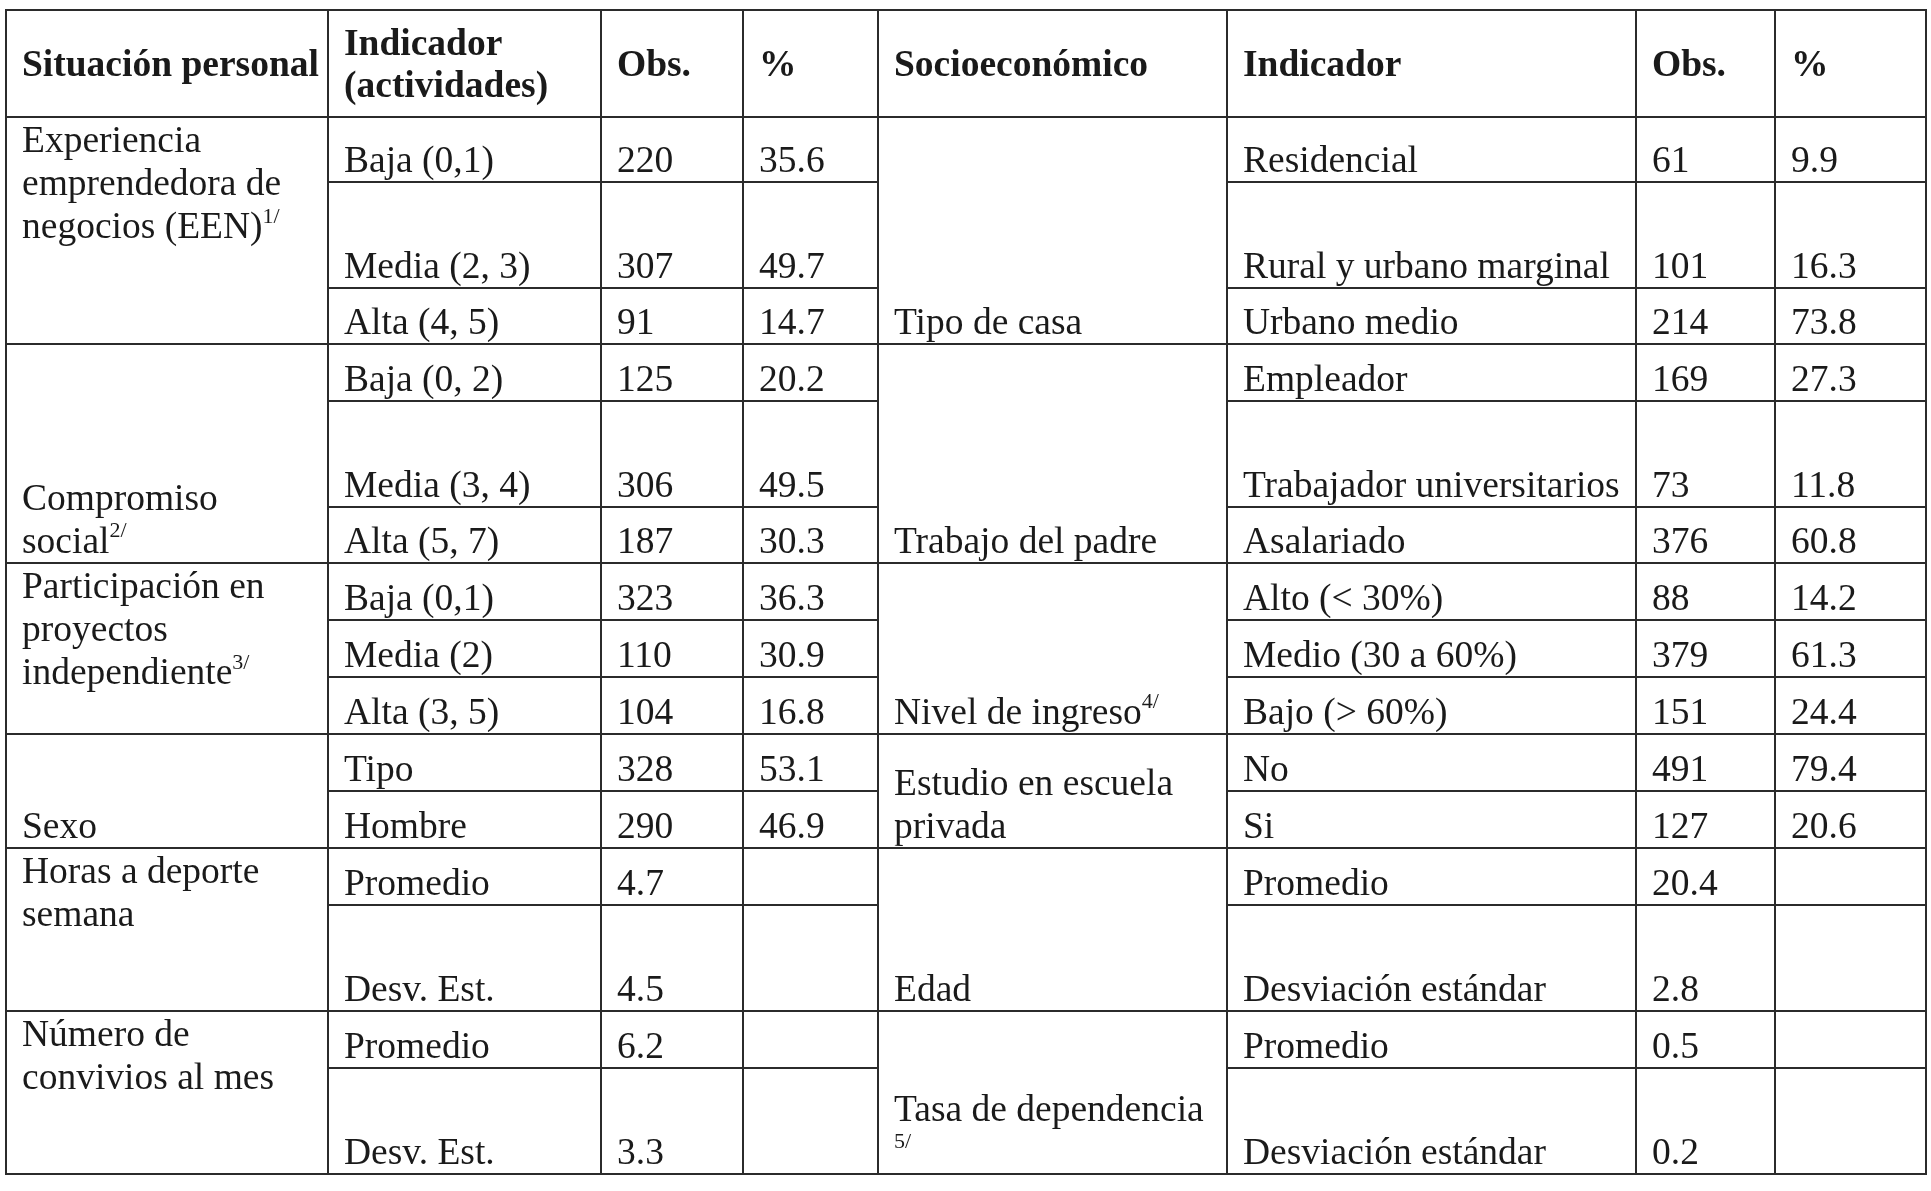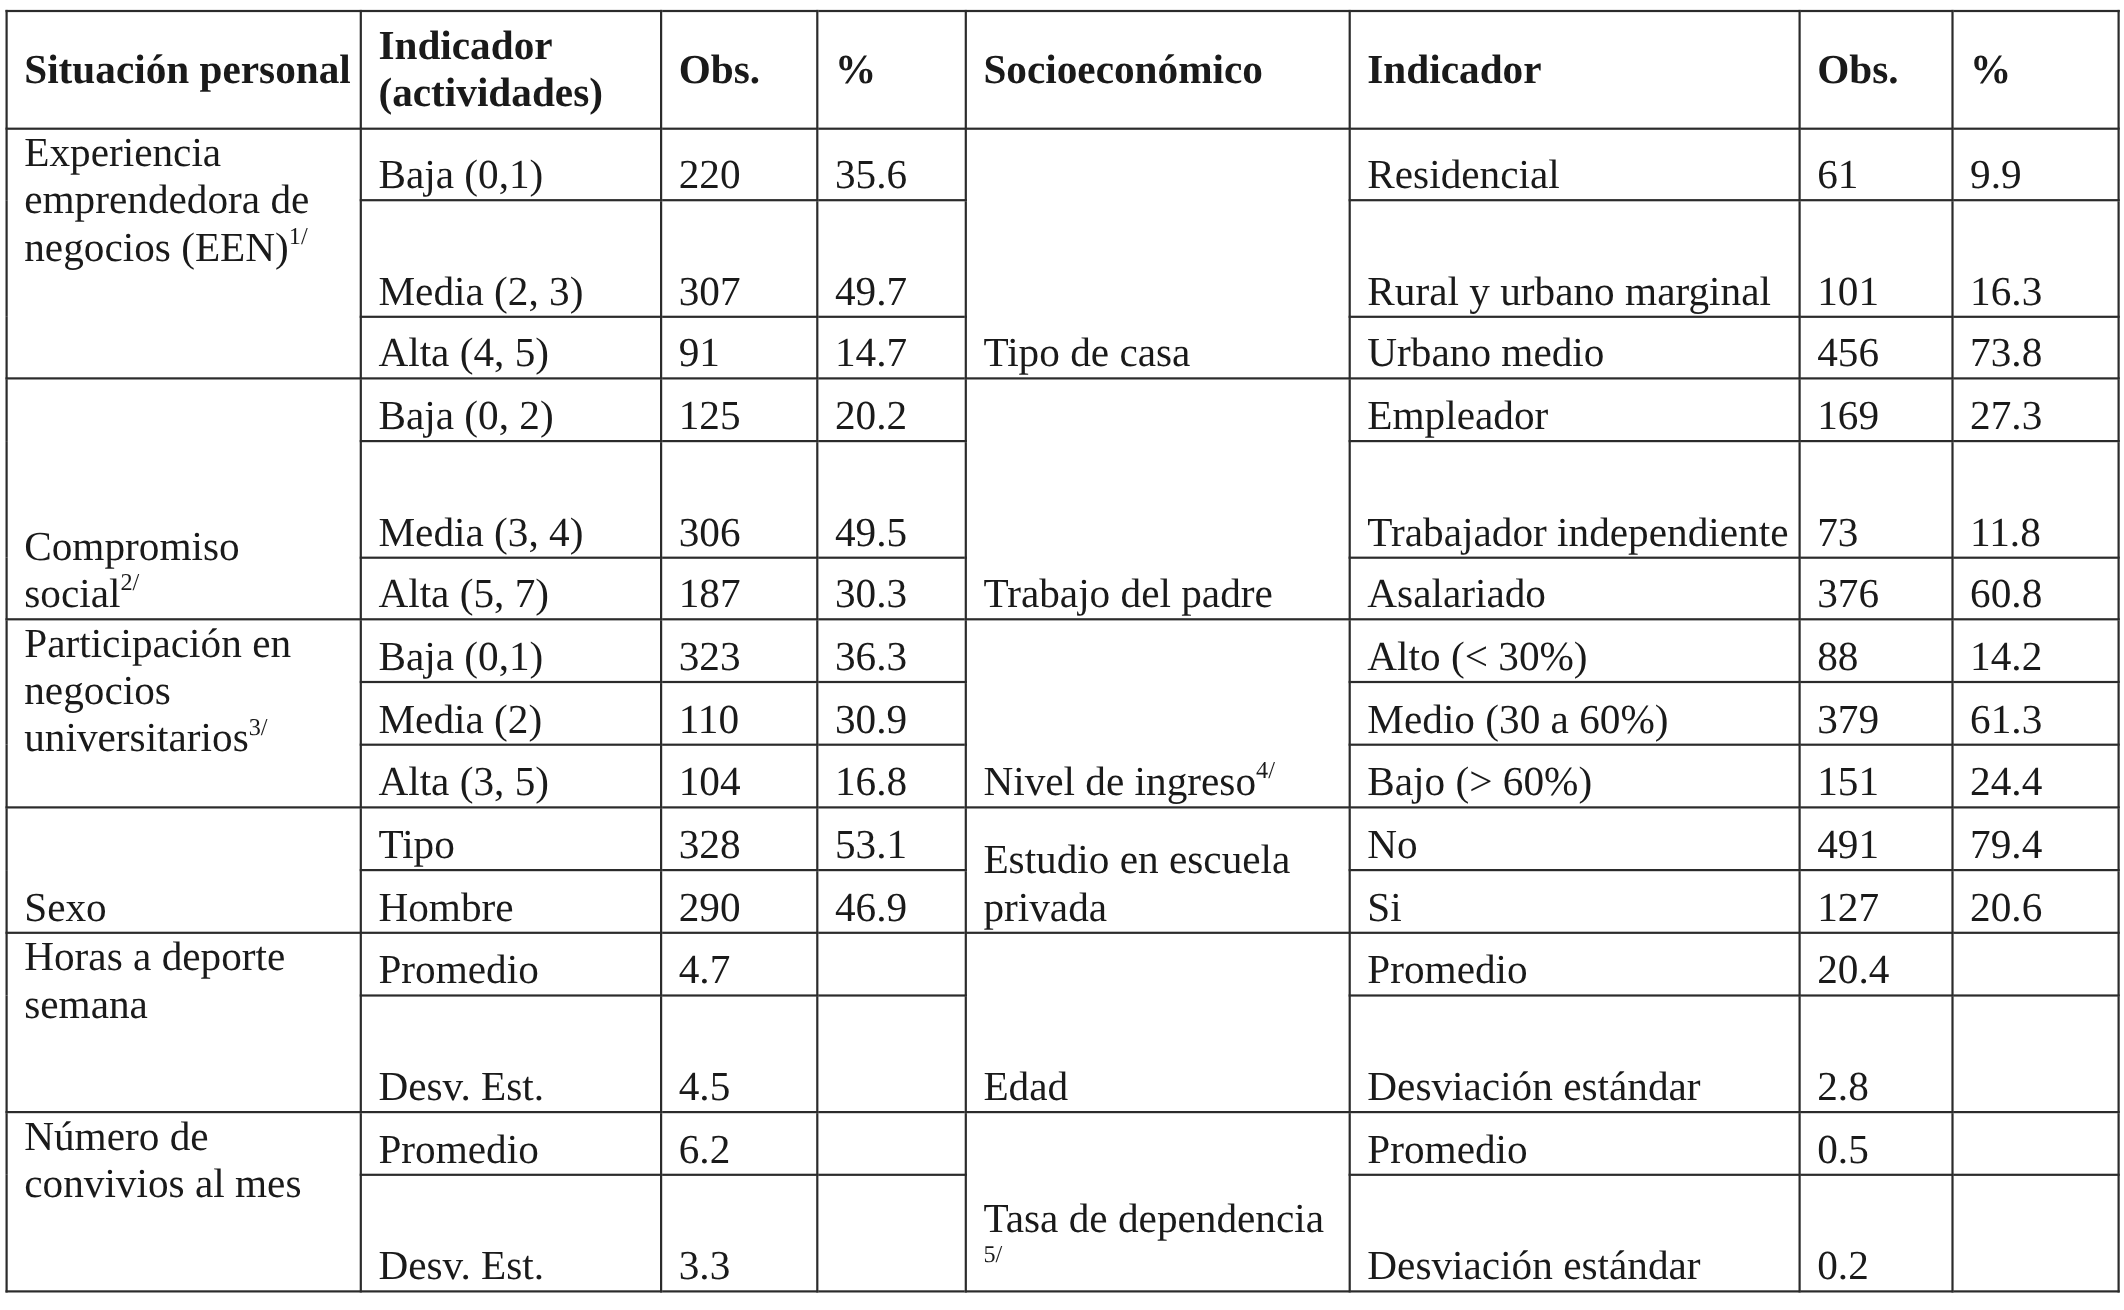--- a/index.html
+++ b/index.html
@@ -70,53 +70,53 @@
     <td>49.7</td>
     <td>Rural y urbano marginal</td>
     <td>101</td>
     <td>16.3</td>
   </tr>
   <tr class="h3">
     <td>Alta (4, 5)</td>
     <td>91</td>
     <td>14.7</td>
     <td>Urbano medio</td>
-    <td>456</td>
+    <td>214</td>
     <td>73.8</td>
   </tr>
 
   <tr class="h4">
     <td class="group" rowspan="3"><span>Compromiso social</span><sup>2/</sup></td>
     <td>Baja (0, 2)</td>
     <td>125</td>
     <td>20.2</td>
     <td class="group" rowspan="3">Trabajo del padre</td>
     <td>Empleador</td>
     <td>169</td>
     <td>27.3</td>
   </tr>
   <tr class="h2">
     <td>Media (3, 4)</td>
     <td>306</td>
     <td>49.5</td>
-    <td>Trabajador independiente</td>
+    <td>Trabajador universitarios</td>
     <td>73</td>
     <td>11.8</td>
   </tr>
   <tr class="h3">
     <td>Alta (5, 7)</td>
     <td>187</td>
     <td>30.3</td>
     <td>Asalariado</td>
     <td>376</td>
     <td>60.8</td>
   </tr>
 
   <tr class="h4">
-    <td class="group top" rowspan="3"><span>Participación en negocios universitarios</span><sup>3/</sup></td>
+    <td class="group top" rowspan="3"><span>Participación en proyectos independiente</span><sup>3/</sup></td>
     <td>Baja (0,1)</td>
     <td>323</td>
     <td>36.3</td>
     <td class="group" rowspan="3"><span>Nivel de ingreso</span><sup>4/</sup></td>
     <td>Alto (&lt; 30%)</td>
     <td>88</td>
     <td>14.2</td>
   </tr>
   <tr class="h4">
     <td>Media (2)</td>

